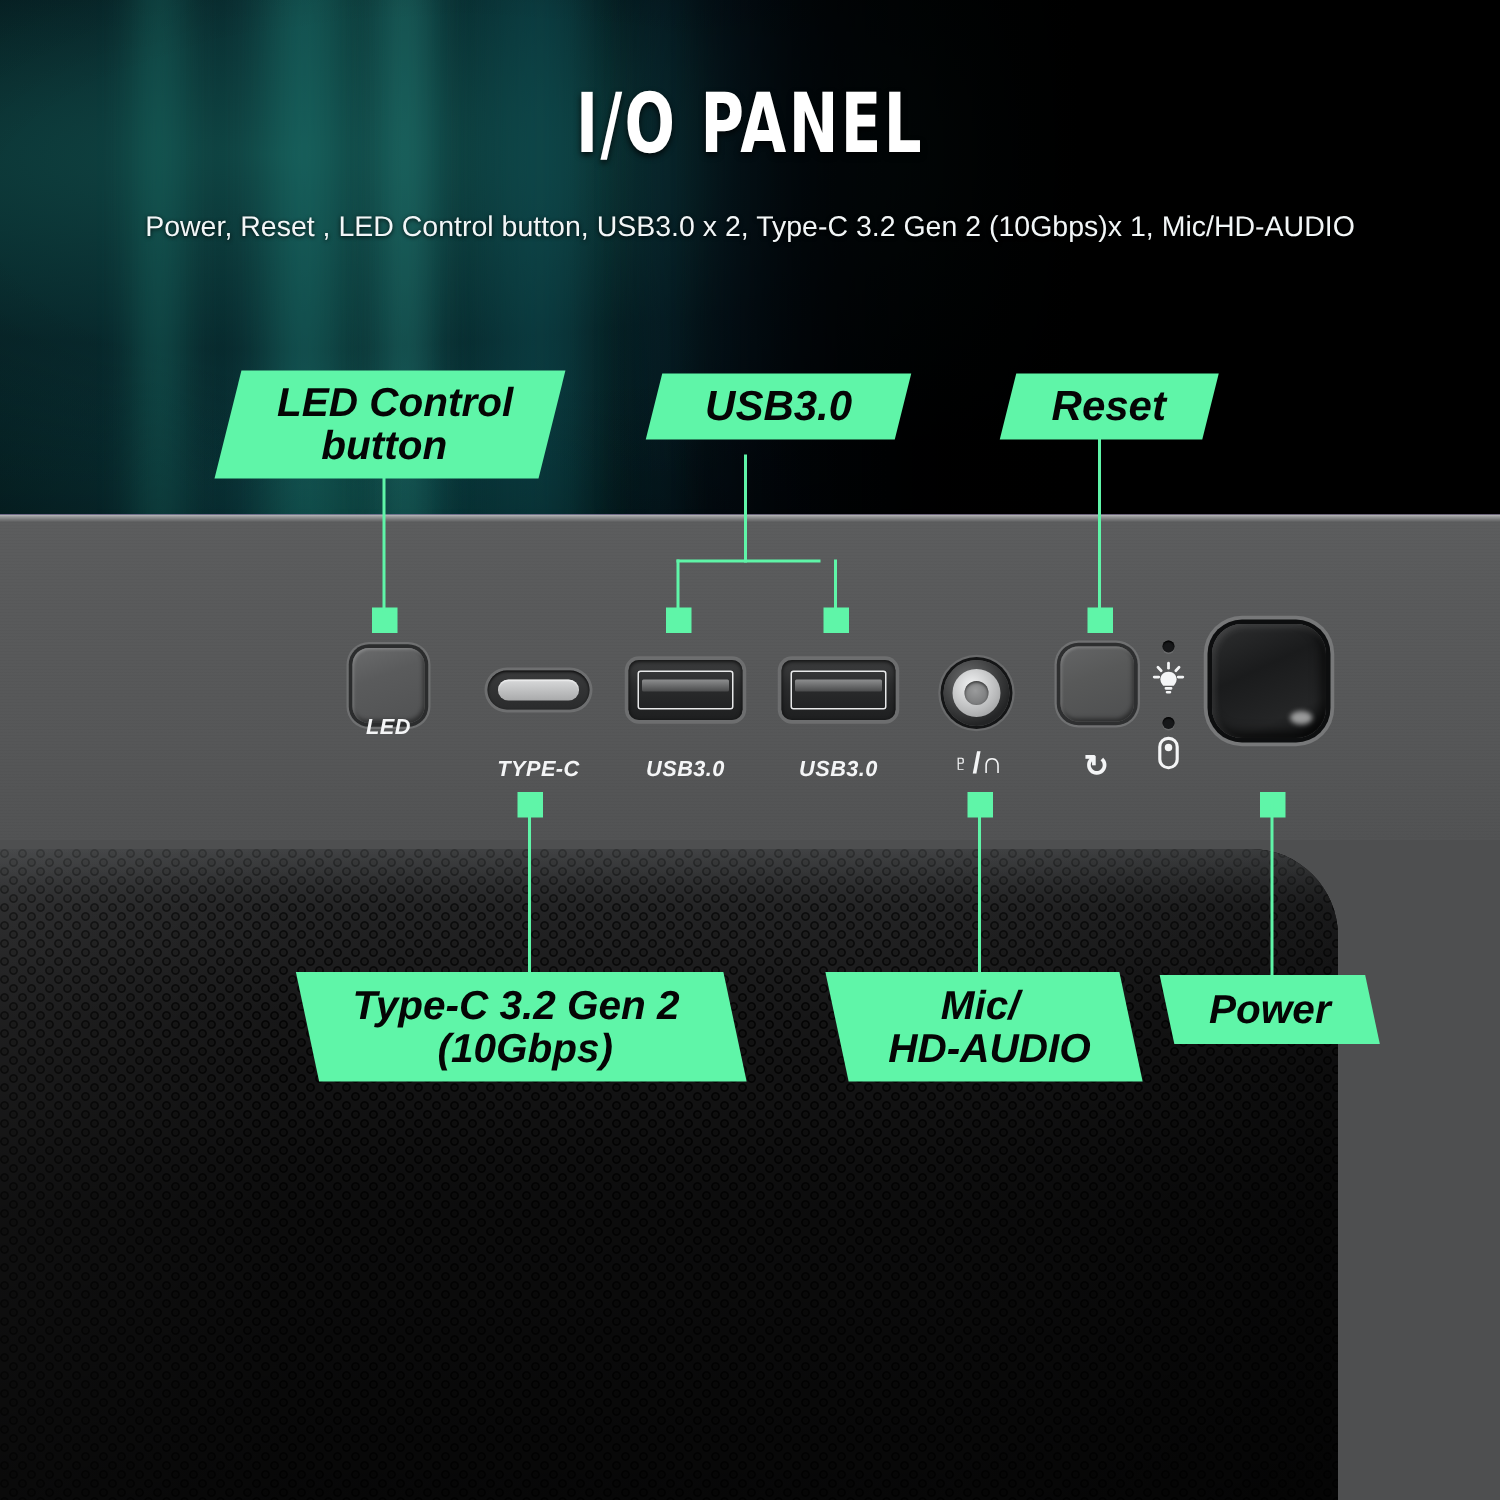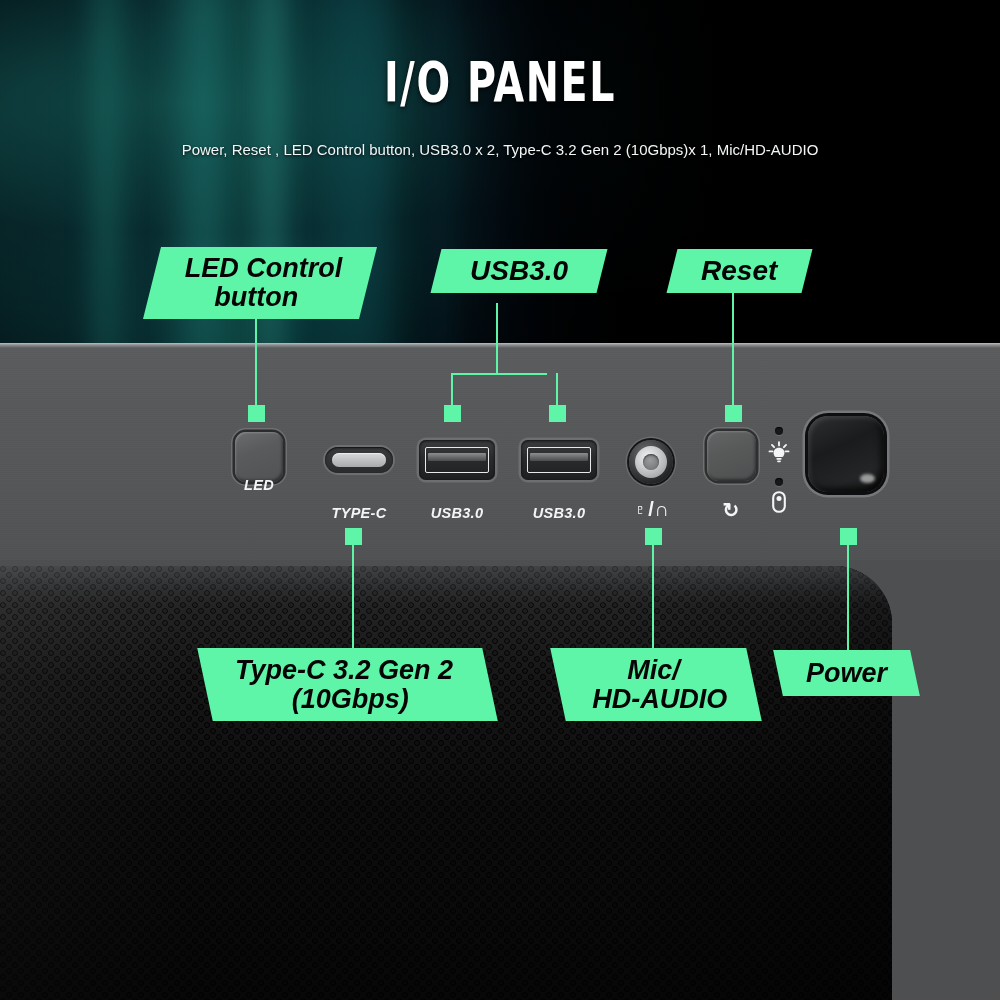--- a/index.html
+++ b/index.html
@@ -23,21 +23,21 @@
   .s5{left:41%;width:70px;background:linear-gradient(90deg,rgba(0,0,0,0),rgba(10,52,70,.55),rgba(0,0,0,0));}
   .s6{left:47%;width:150px;background:linear-gradient(90deg,rgba(8,30,48,.6),rgba(2,10,20,.9),rgba(0,0,0,0));}
   .hero-fade{position:absolute;inset:0;background:linear-gradient(90deg,rgba(0,0,0,0) 38%,rgba(0,0,0,.72) 56%,#000 72%);}
   .hero-vig{position:absolute;inset:0;background:radial-gradient(100% 120% at 30% 40%,rgba(0,0,0,0) 30%,rgba(0,0,0,.55) 100%);}
 
   .hero-title{position:absolute;top:50px;left:0;width:1000px;text-align:center;color:#fff;
     font-family:"DejaVu Sans Condensed","Liberation Sans Narrow","Liberation Sans",sans-serif;
     font-weight:700;font-size:55px;letter-spacing:2px;transform:scaleX(.8);transform-origin:50% 50%;
     text-shadow:0 2px 5px rgba(0,0,0,.8);white-space:nowrap;}
   .hero-sub{position:absolute;top:141px;left:0;width:1000px;text-align:center;color:#f2f6f7;
-    font-size:15px;font-weight:400;white-space:nowrap;text-shadow:0 1px 3px rgba(0,0,0,.85);}
+    font-size:19px;font-weight:400;white-space:nowrap;text-shadow:0 1px 3px rgba(0,0,0,.85);}
 
   
   .case-top{position:absolute;left:0;top:343px;width:1000px;height:217px;
     background:linear-gradient(180deg,#bdbdbd 0%,#8e8f90 2px,#5b5c5d 5px,#58595a 30%,#555657 70%,#515253 100%);}
   .case-top:after{content:"";position:absolute;inset:0;opacity:.35;
     background:repeating-linear-gradient(180deg,rgba(255,255,255,.025) 0 1px,rgba(0,0,0,.03) 1px 2px);}
 
   .case-lower{position:absolute;left:0;top:560px;width:1000px;height:440px;background:#4e4f50;}
 
   

